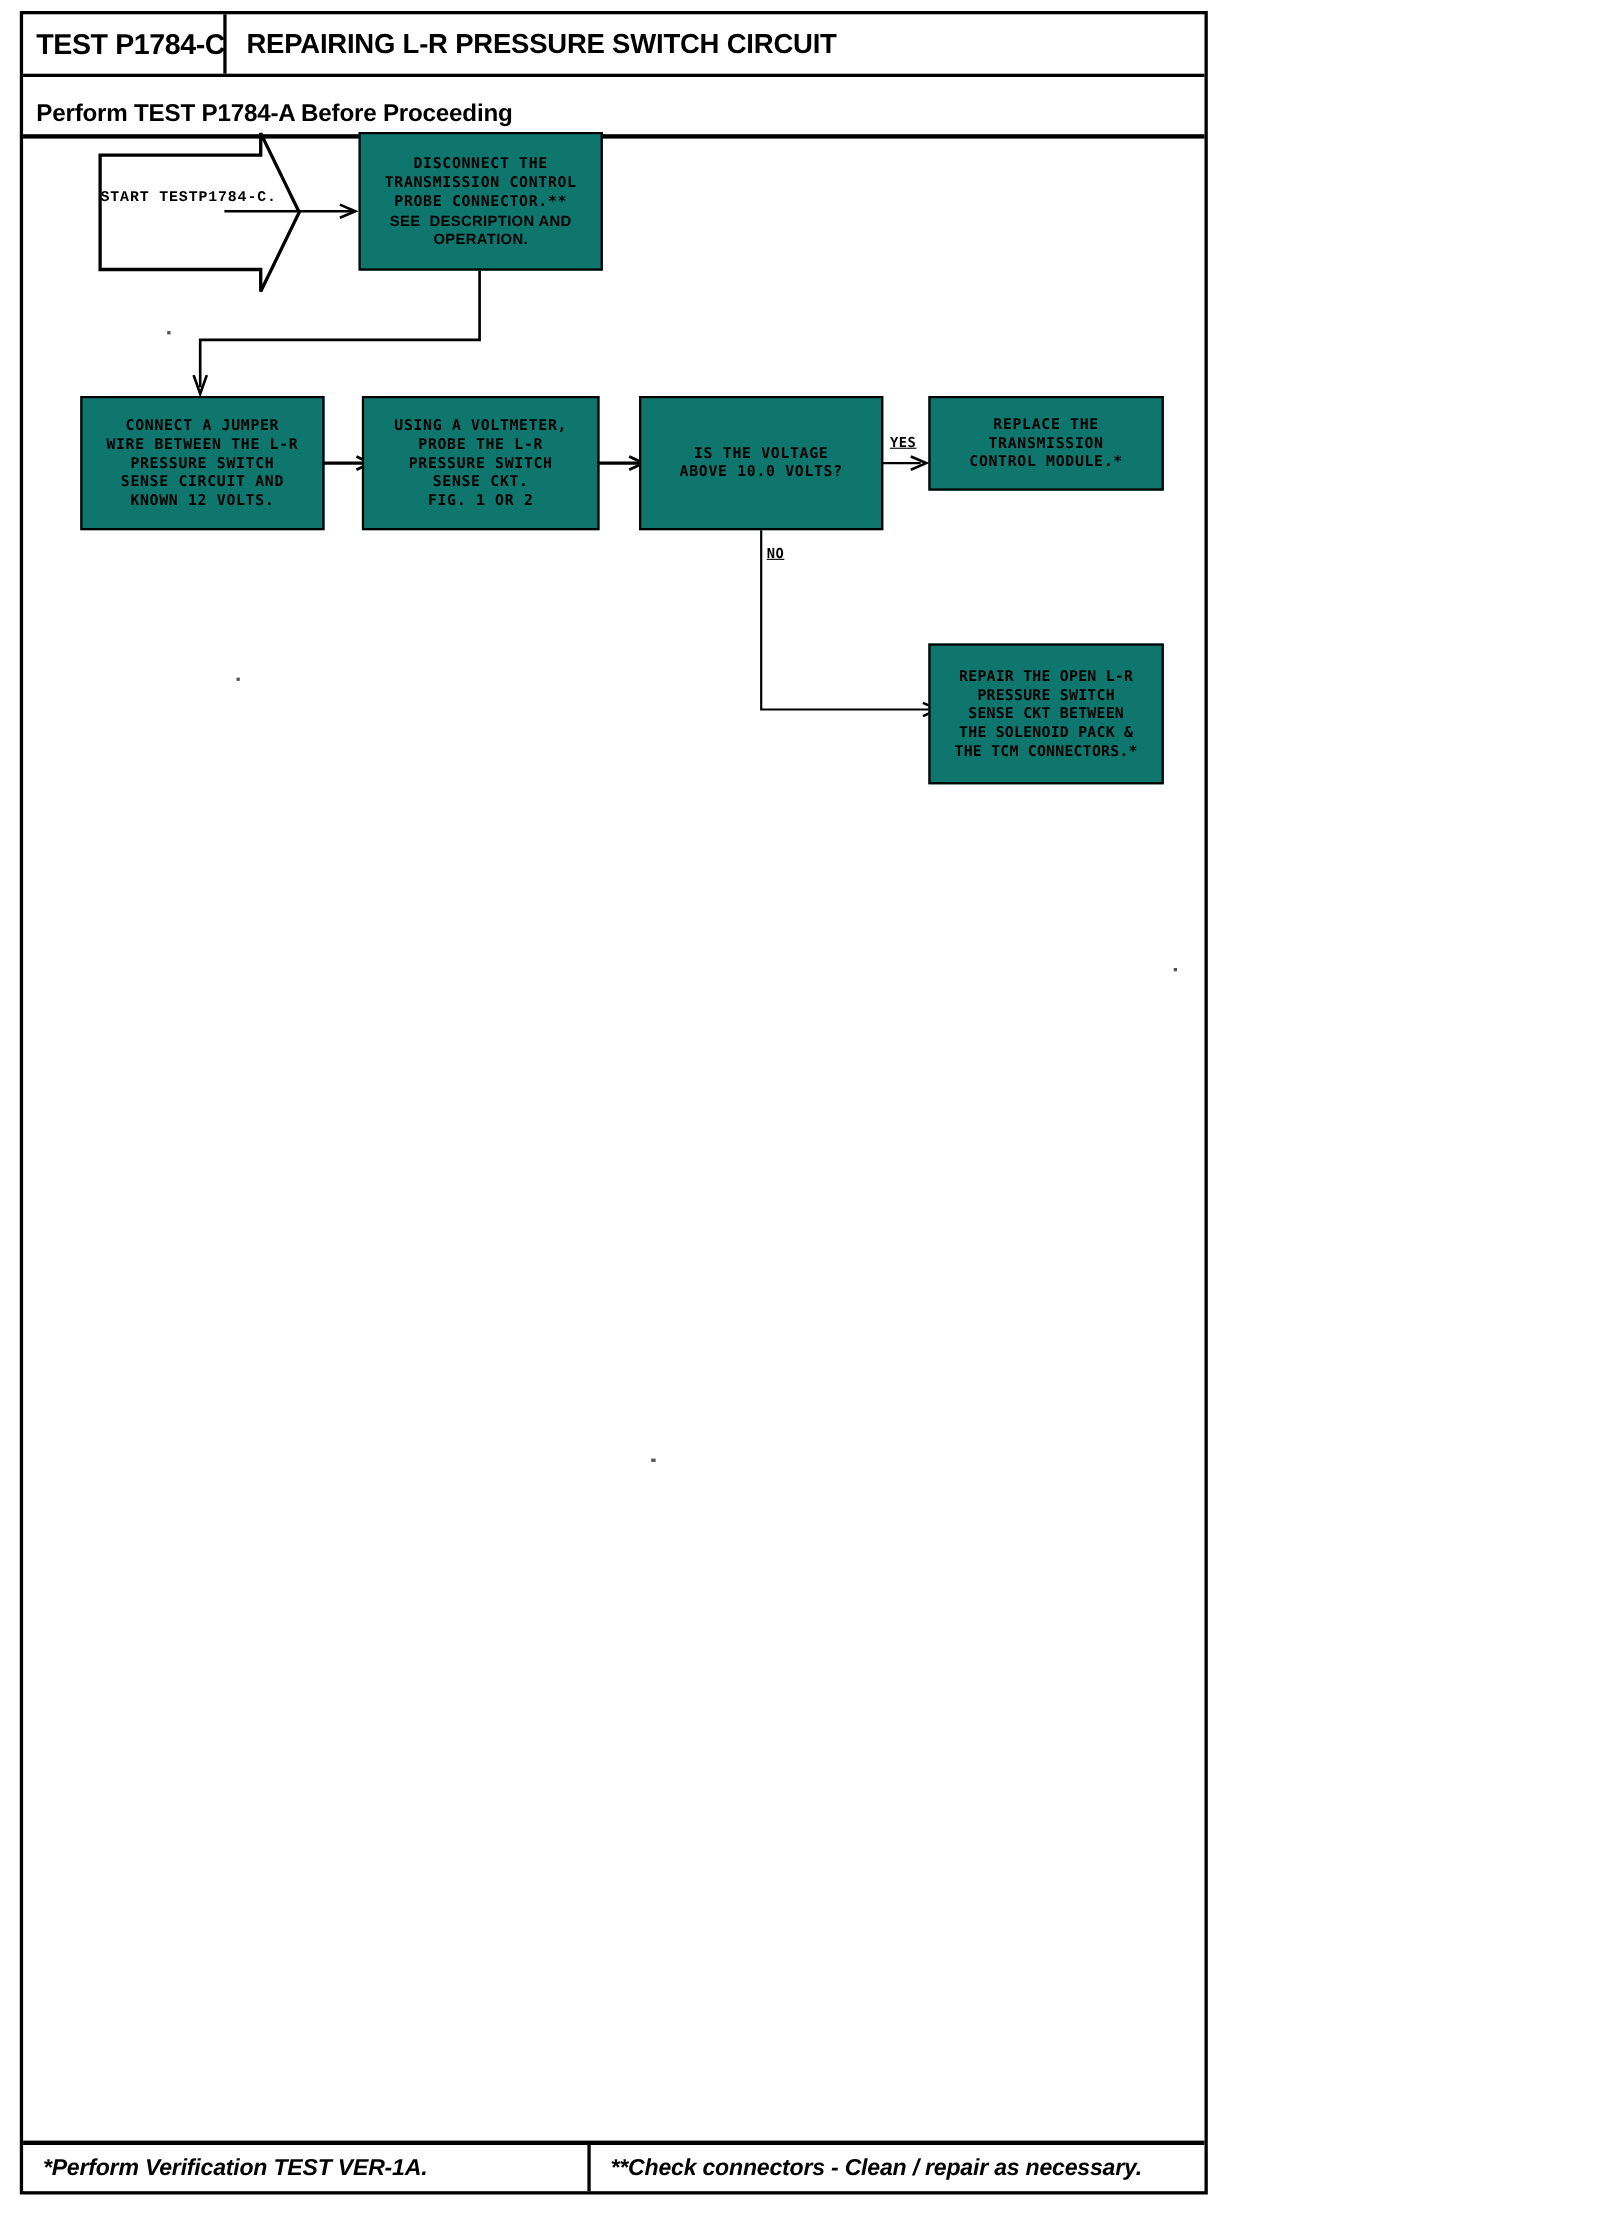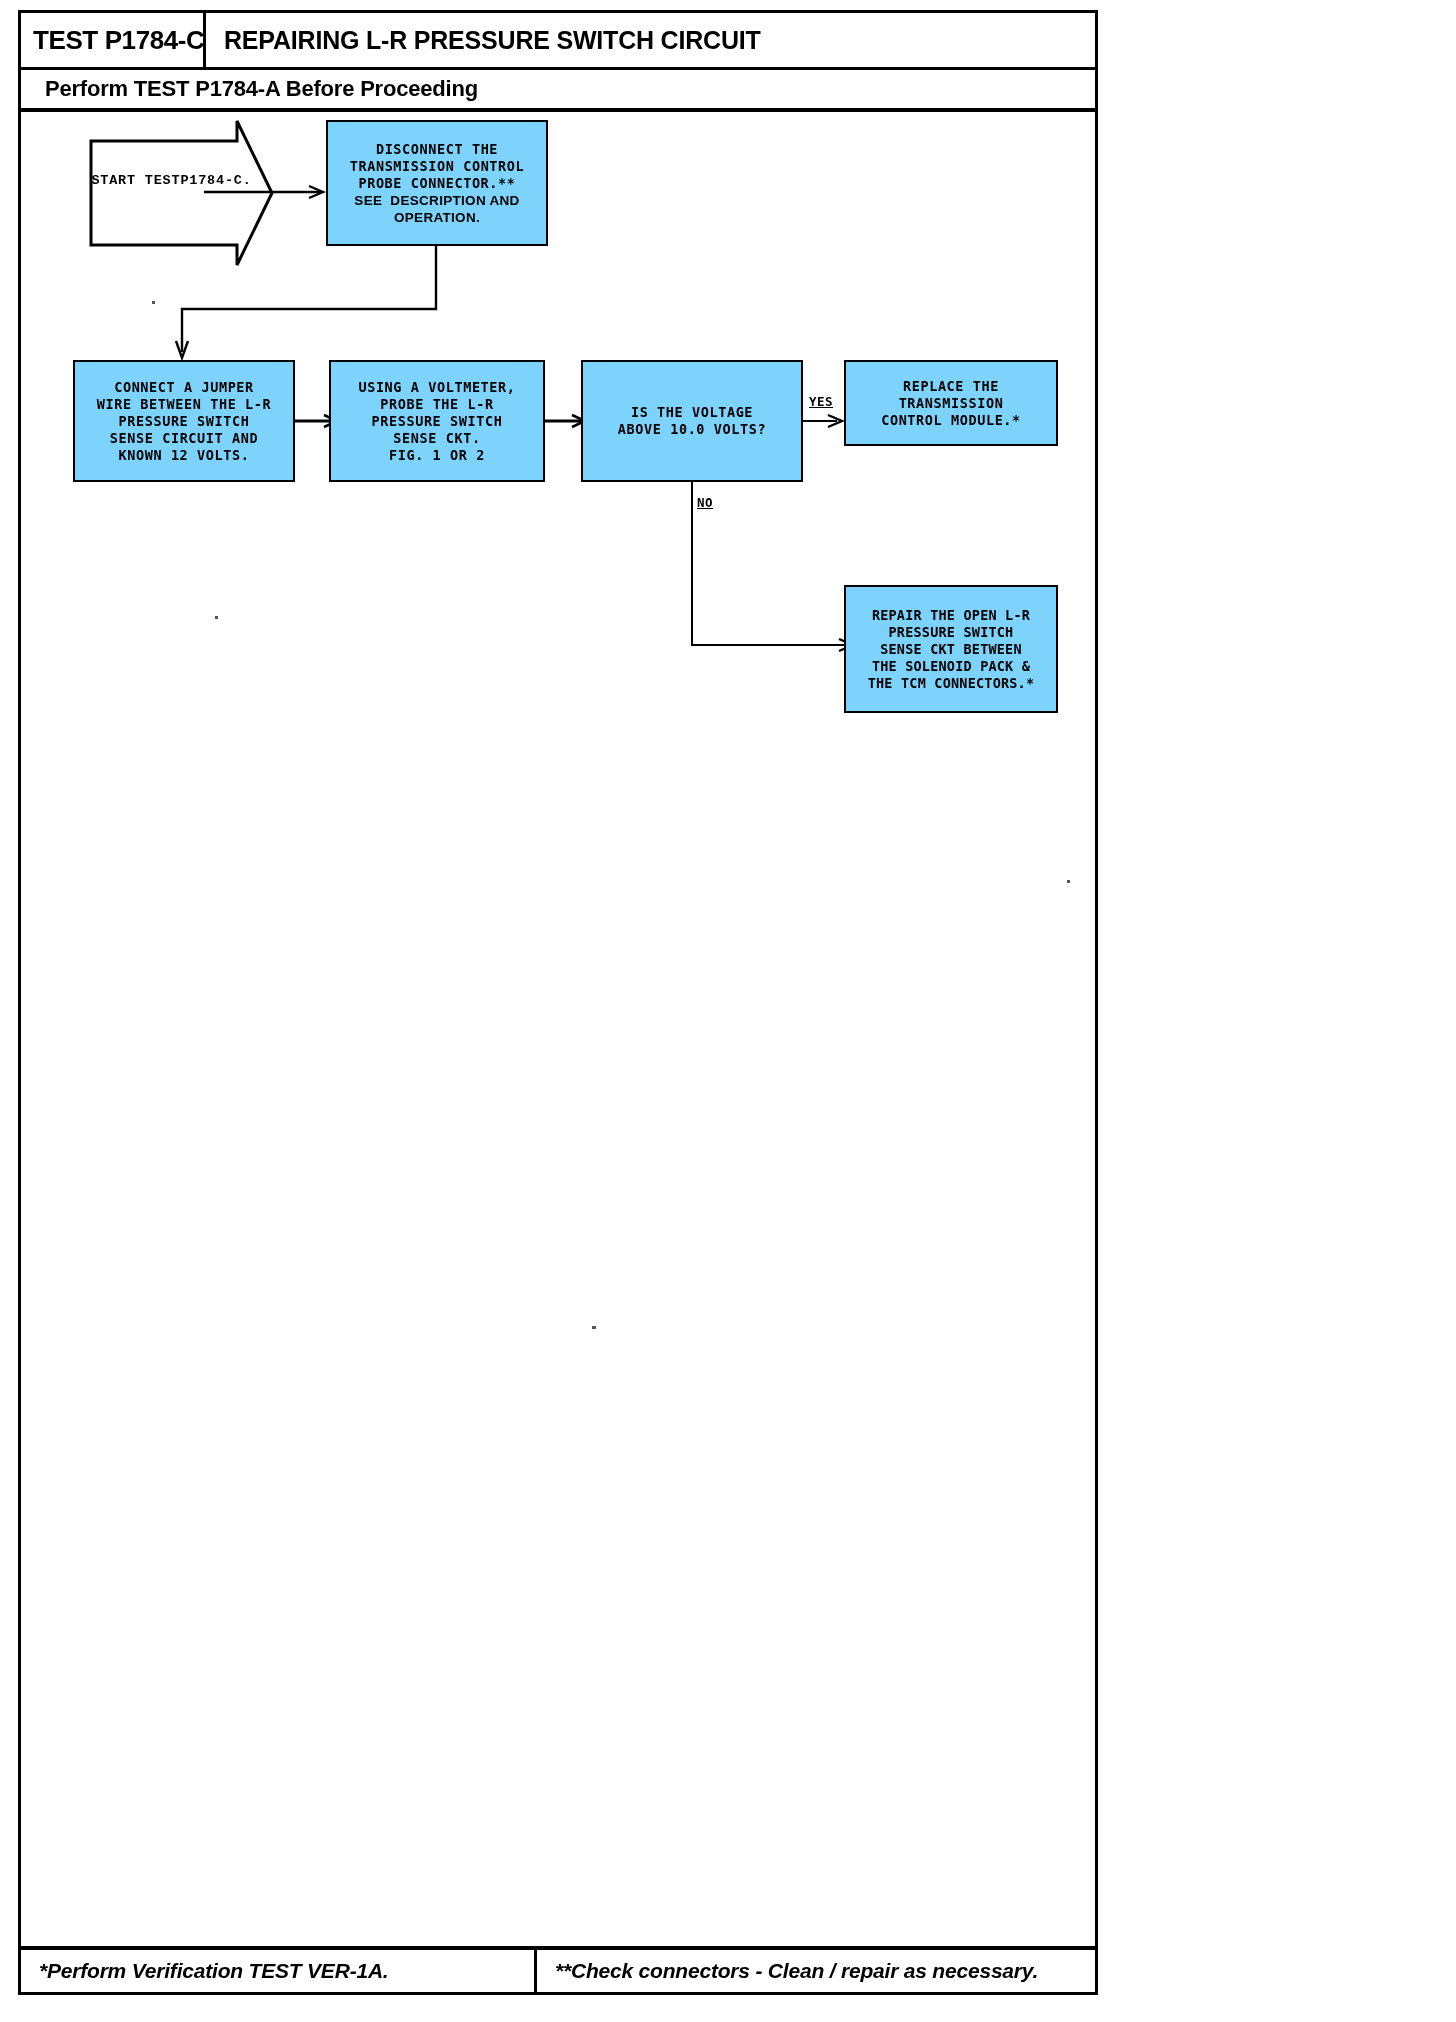--- a/index.html
+++ b/index.html
@@ -62,28 +62,28 @@
   .header-title-text {
     font-size: 25px;
     font-weight: bold;
     letter-spacing: -0.2px;
     white-space: nowrap;
   }
 
   .subheader-row {
     position: absolute;
     left: 0;
-    top: 57px;
+    top: 71px;
     width: 100%;
     height: 42px;
     box-sizing: border-box;
     border-bottom: 4px solid #000;
     display: flex;
     align-items: center;
-    padding-left: 24px;
+    padding-left: 12px;
   }
   .subheader-text {
     font-size: 22px;
     font-weight: bold;
     letter-spacing: -0.2px;
     white-space: nowrap;
   }
 
   
   .canvas {
@@ -91,21 +91,21 @@
     left: 0;
     top: 88px;
     width: 1074px;
     height: 1790px;
   }
 
   .node {
     position: absolute;
     box-sizing: border-box;
     border: 2px solid #000;
-    background: #7dd3fc;
+    background: #0f766e;
     display: flex;
     flex-direction: column;
     align-items: center;
     justify-content: center;
     font-family: "DejaVu Sans Mono", monospace;
     font-size: 13.5px;
     font-weight: bold;
     line-height: 17px;
     letter-spacing: 0.6px;
     text-align: center;

